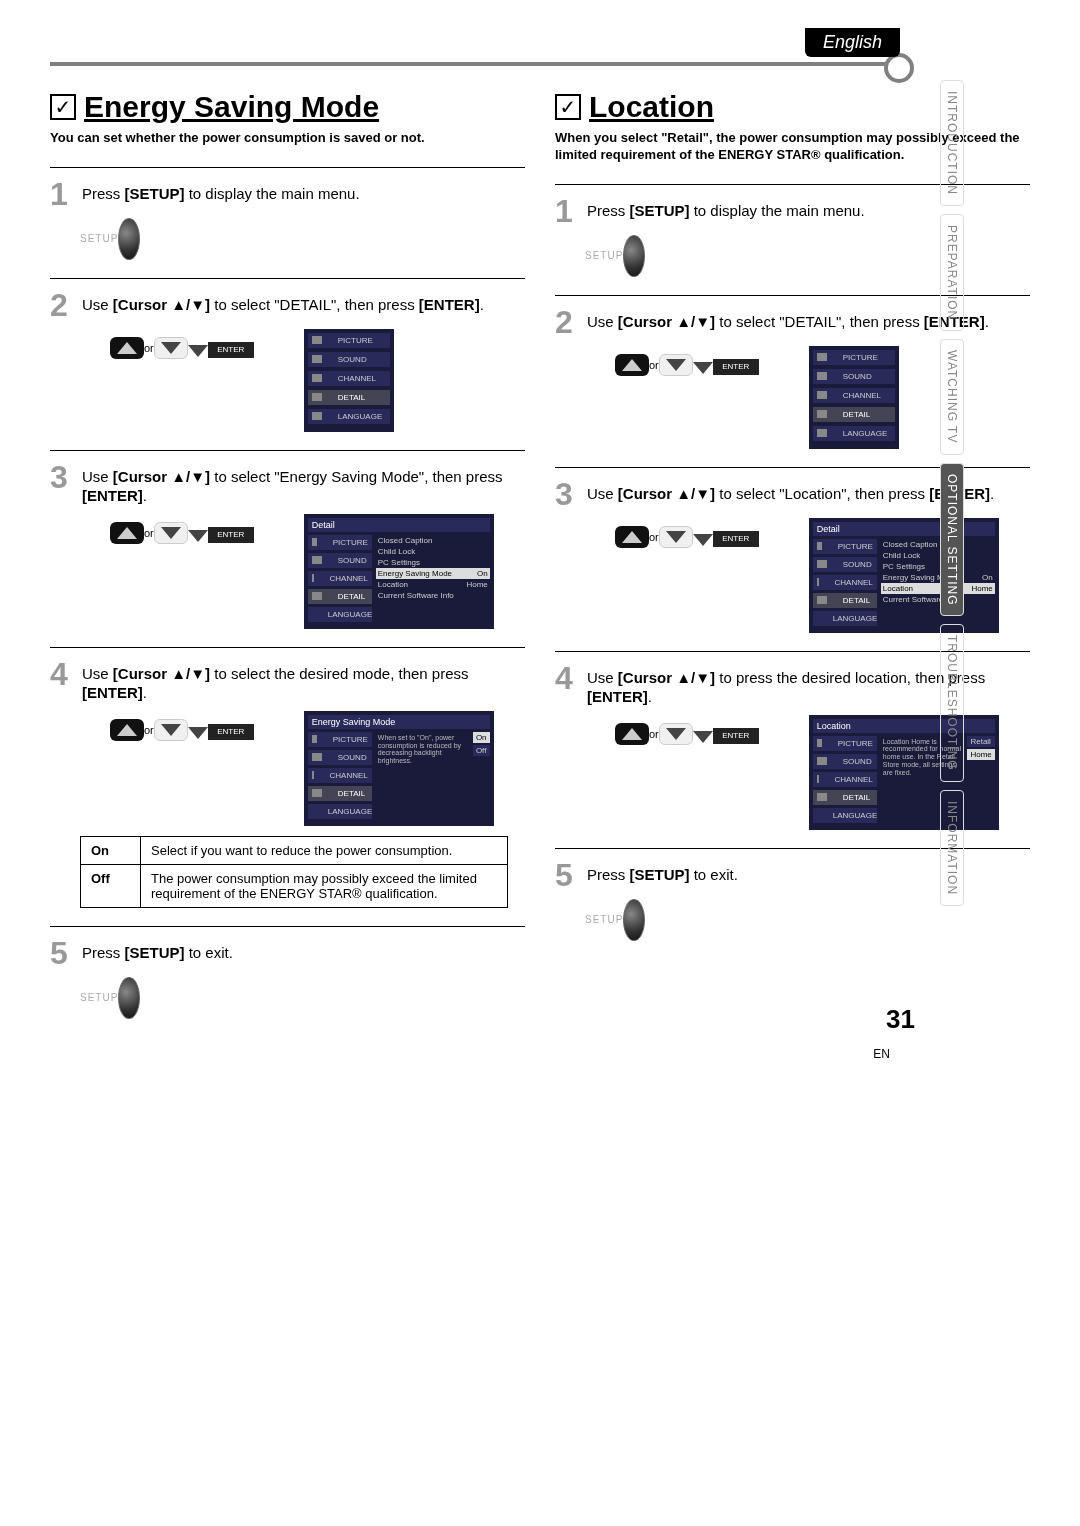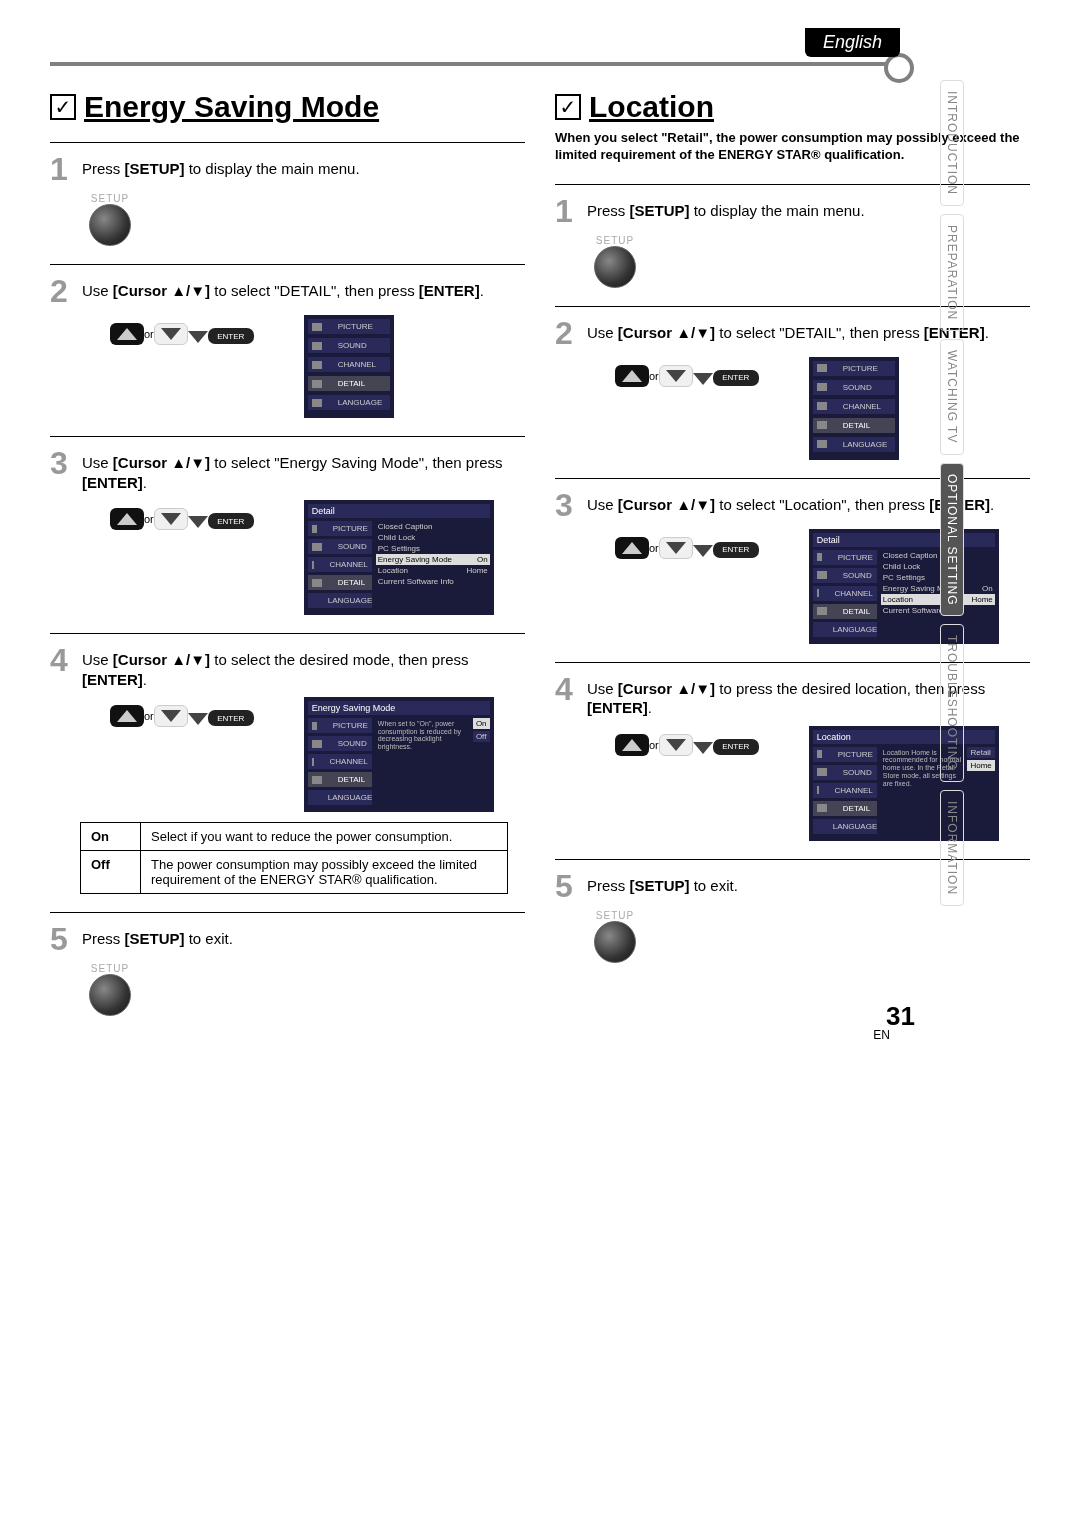--- a/index.html
+++ b/index.html
@@ -15,53 +15,53 @@
   .col { flex: 1; }
   .section-title { display:flex; align-items:center; gap:8px; margin-bottom:6px; }
   .check-icon { width:26px; height:26px; border:2px solid #000; display:inline-flex; align-items:center; justify-content:center; font-size:20px; }
   .htitle { font-size: 30px; font-weight: bold; text-decoration: underline; }
   .intro { font-size: 13px; font-weight: bold; margin-bottom: 20px; line-height:1.3; }
   .step-rule { border:0; border-top:1px solid #000; margin: 18px 0 10px 0; }
   .step { display:flex; gap:8px; margin-bottom:8px; }
   .step-num { font-size: 32px; font-weight:bold; color:#999; line-height:1; min-width:24px; }
   .step-text { font-size:15px; line-height:1.3; padding-top:6px; }
   .bold { font-weight:bold; }
-  .button-graphic { margin: 6px 0 6px 30px; display:flex; flex-direction:column; align-items:center; width:60px; }
+  .button-graphic { margin: 6px 0 6px 30px; display:flex; align-items:center; width:60px; }
   .btn-label { font-size:10px; color:#aaa; letter-spacing:1px; }
   .btn-circle { width:42px; height:42px; border-radius:50%; background:radial-gradient(circle at 35% 35%, #888, #333 60%, #111); border:1px solid #666; }
   .arrows-graphic { display:inline-flex; flex-direction:row; align-items:center; margin:6px 20px 6px 30px; vertical-align:top;}
   .tri-up, .tri-down { width:0; height:0; border-left:10px solid transparent; border-right:10px solid transparent; }
   .tri-up { border-bottom:12px solid #444; }
   .tri-down { border-top:12px solid #444; }
   .tri-wrap { width:34px; height:22px; background:#111; border-radius:6px; display:flex; align-items:center; justify-content:center; margin:2px 0;}
   .tri-wrap .tri-up { border-bottom-color:#ccc; }
   .tri-wrap2 { width:34px; height:22px; background:#f0f0f0; border:1px solid #ccc; border-radius:6px; display:flex; align-items:center; justify-content:center; margin:2px 0;}
   .or-label { font-size:11px; margin:2px 0;}
-  .enter-chip { width:46px; height:16px; border-radius:7px; background:#222; color:#fff; font-size:8px; display:flex; align-items:center; justify-content:center; margin-top:4px;}
+  .enter-chip { width:46px; height:16px; border-radius:0; background:#222; color:#fff; font-size:8px; display:flex; align-items:center; justify-content:center; margin-top:4px;}
   .graphic-row { display:flex; align-items:flex-start; gap:30px; margin-left:30px;}
   .menu-screen { background:#1a1a3a; width:190px; padding:4px; font-size:9px; color:#ccc; }
   .menu-title-bar { background:#2a2a5a; color:#fff; font-size:9px; padding:2px 4px; margin-bottom:3px;}
   .menu-body { display:flex; gap:4px;}
   .menu-left { width:64px;}
   .menu-tab { background:#2a2a5a; color:#ccc; padding:3px 4px; margin-bottom:3px; font-size:8px; display:flex; align-items:center; gap:16px;}
   .menu-tab.sel { background:#445; color:#fff;}
   .menu-right { flex:1; font-size:8px;}
   .menu-row { display:flex; justify-content:space-between; padding:1px 2px; }
   .menu-row.hl { background:#ddd; color:#000;}
   .menu-note { font-size:7px; color:#bbb; padding:2px; line-height:1.1;}
   .opt-col { font-size:8px; width:50px;}
   .opt-row { padding:1px 3px; background:#2a2a5a; margin-bottom:2px;}
   .opt-row.hl { background:#ddd; color:#000;}
   .simple-menu { background:#1a1a3a; width:90px; padding:4px;}
   .simple-menu .menu-tab { margin-bottom:4px;}
   .desc-table { border-collapse:collapse; margin:10px 0 0 30px; font-size:13px; width:90%;}
   .desc-table td { border:1px solid #000; padding:6px 10px; vertical-align:top;}
   .desc-table td:first-child { font-weight:bold; width:60px;}
   .page-num { position:absolute; bottom:30px; right:165px; font-size:26px; font-weight:bold;}
-  .en-label { position:absolute; bottom:20px; right:190px; font-size:12px;}
+  .en-label { position:absolute; bottom:4px; right:190px; font-size:12px;}
   .ico { width:10px; height:8px; display:inline-block; background:#888;}
 </style>
 </head>
 <body>
 
 <div class="page">
   <div class="lang-tab">English</div>
   <div class="top-rule"></div>
 
   <div class="sidebar">
@@ -73,20 +73,21 @@
     <div class="side-item">INFORMATION</div>
   </div>
 
   <div class="content">
 
     <div class="col">
       <div class="section-title">
         <span class="check-icon">✓</span>
         <span class="htitle">Energy Saving Mode</span>
       </div>
+      <div class="intro">You can set whether the power consumption is saved or not.</div>
 
       <hr class="step-rule">
       <div class="step">
         <div class="step-num">1</div>
         <div class="step-text">
           <span>Press </span><span class="bold">[SETUP]</span><span> to display the main menu.</span>
         </div>
       </div>
       <div class="button-graphic">
         <span class="btn-label">SETUP</span>

